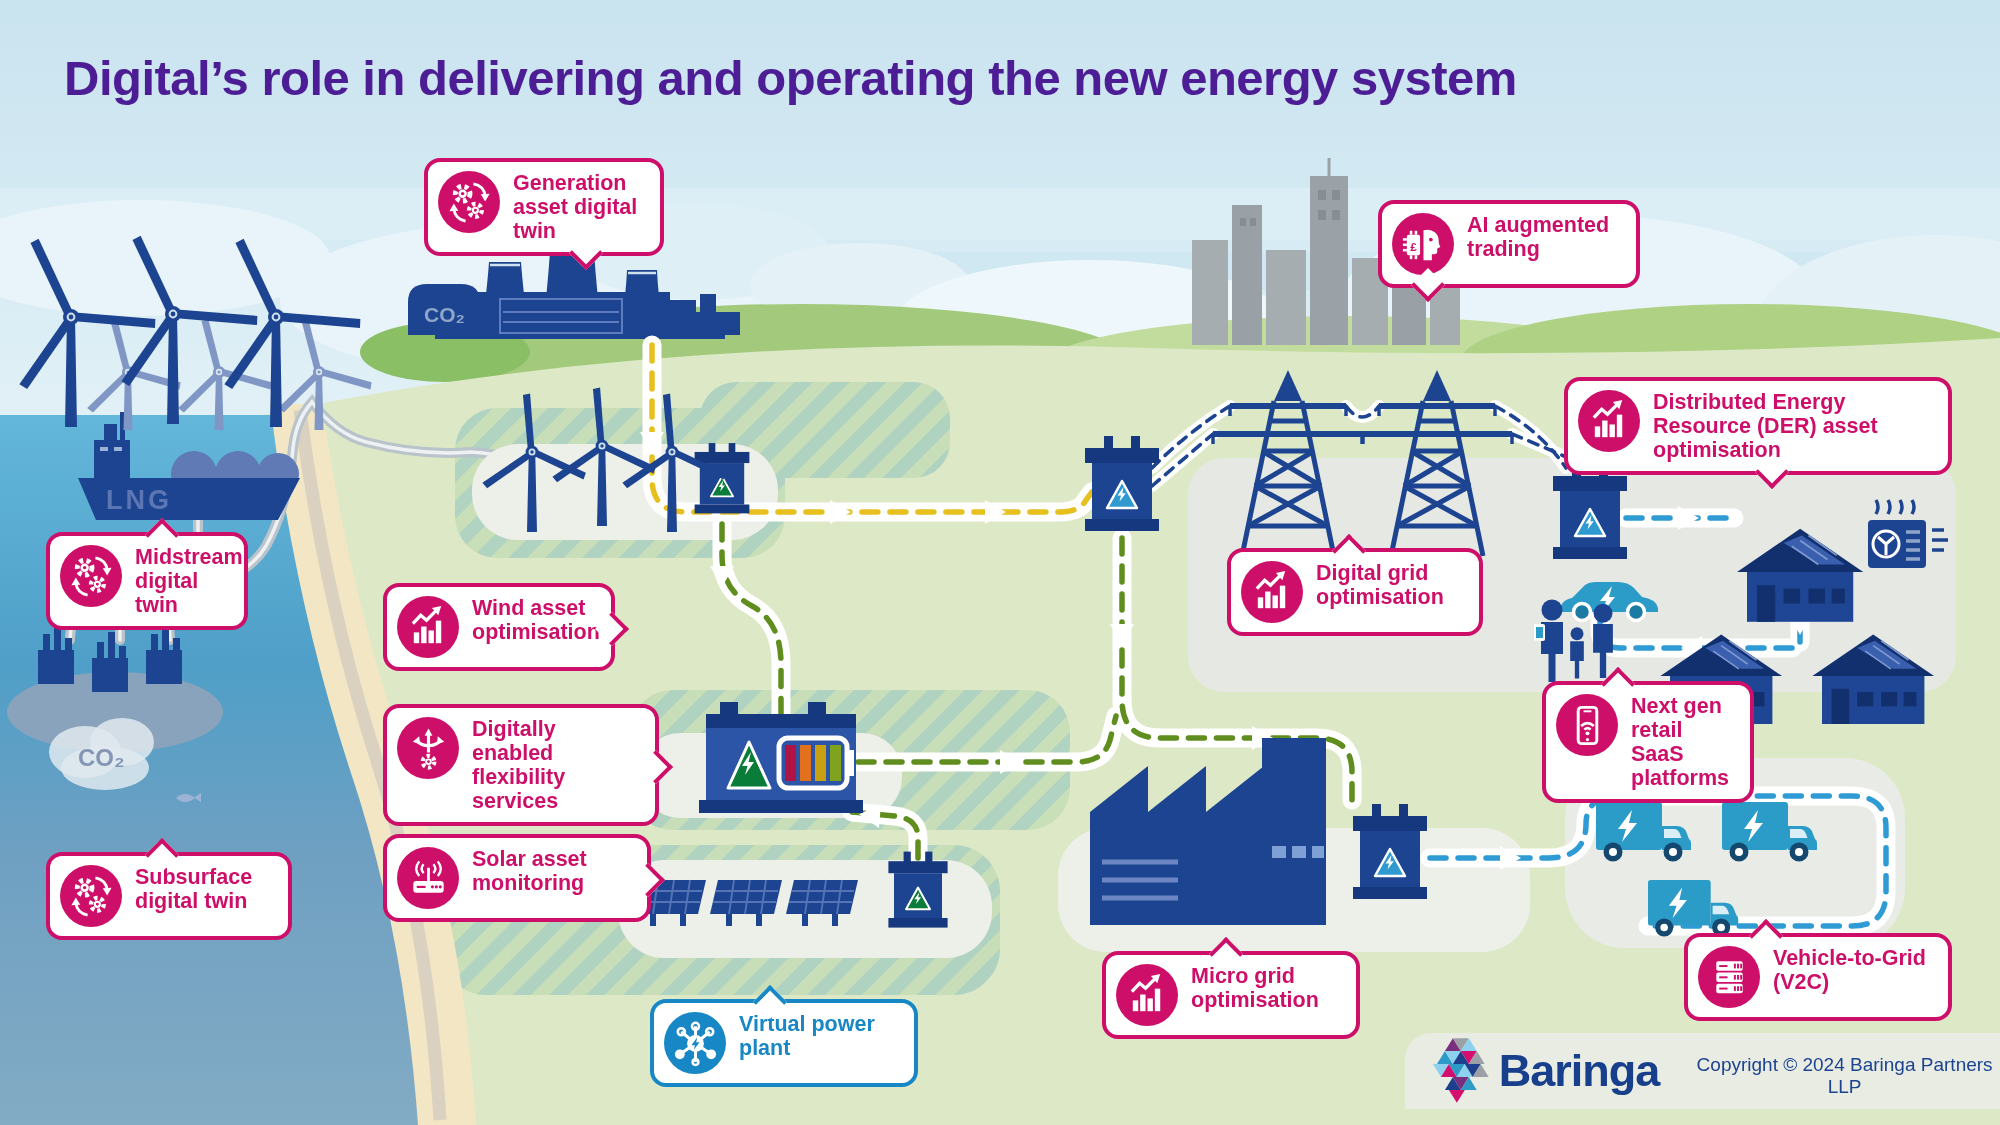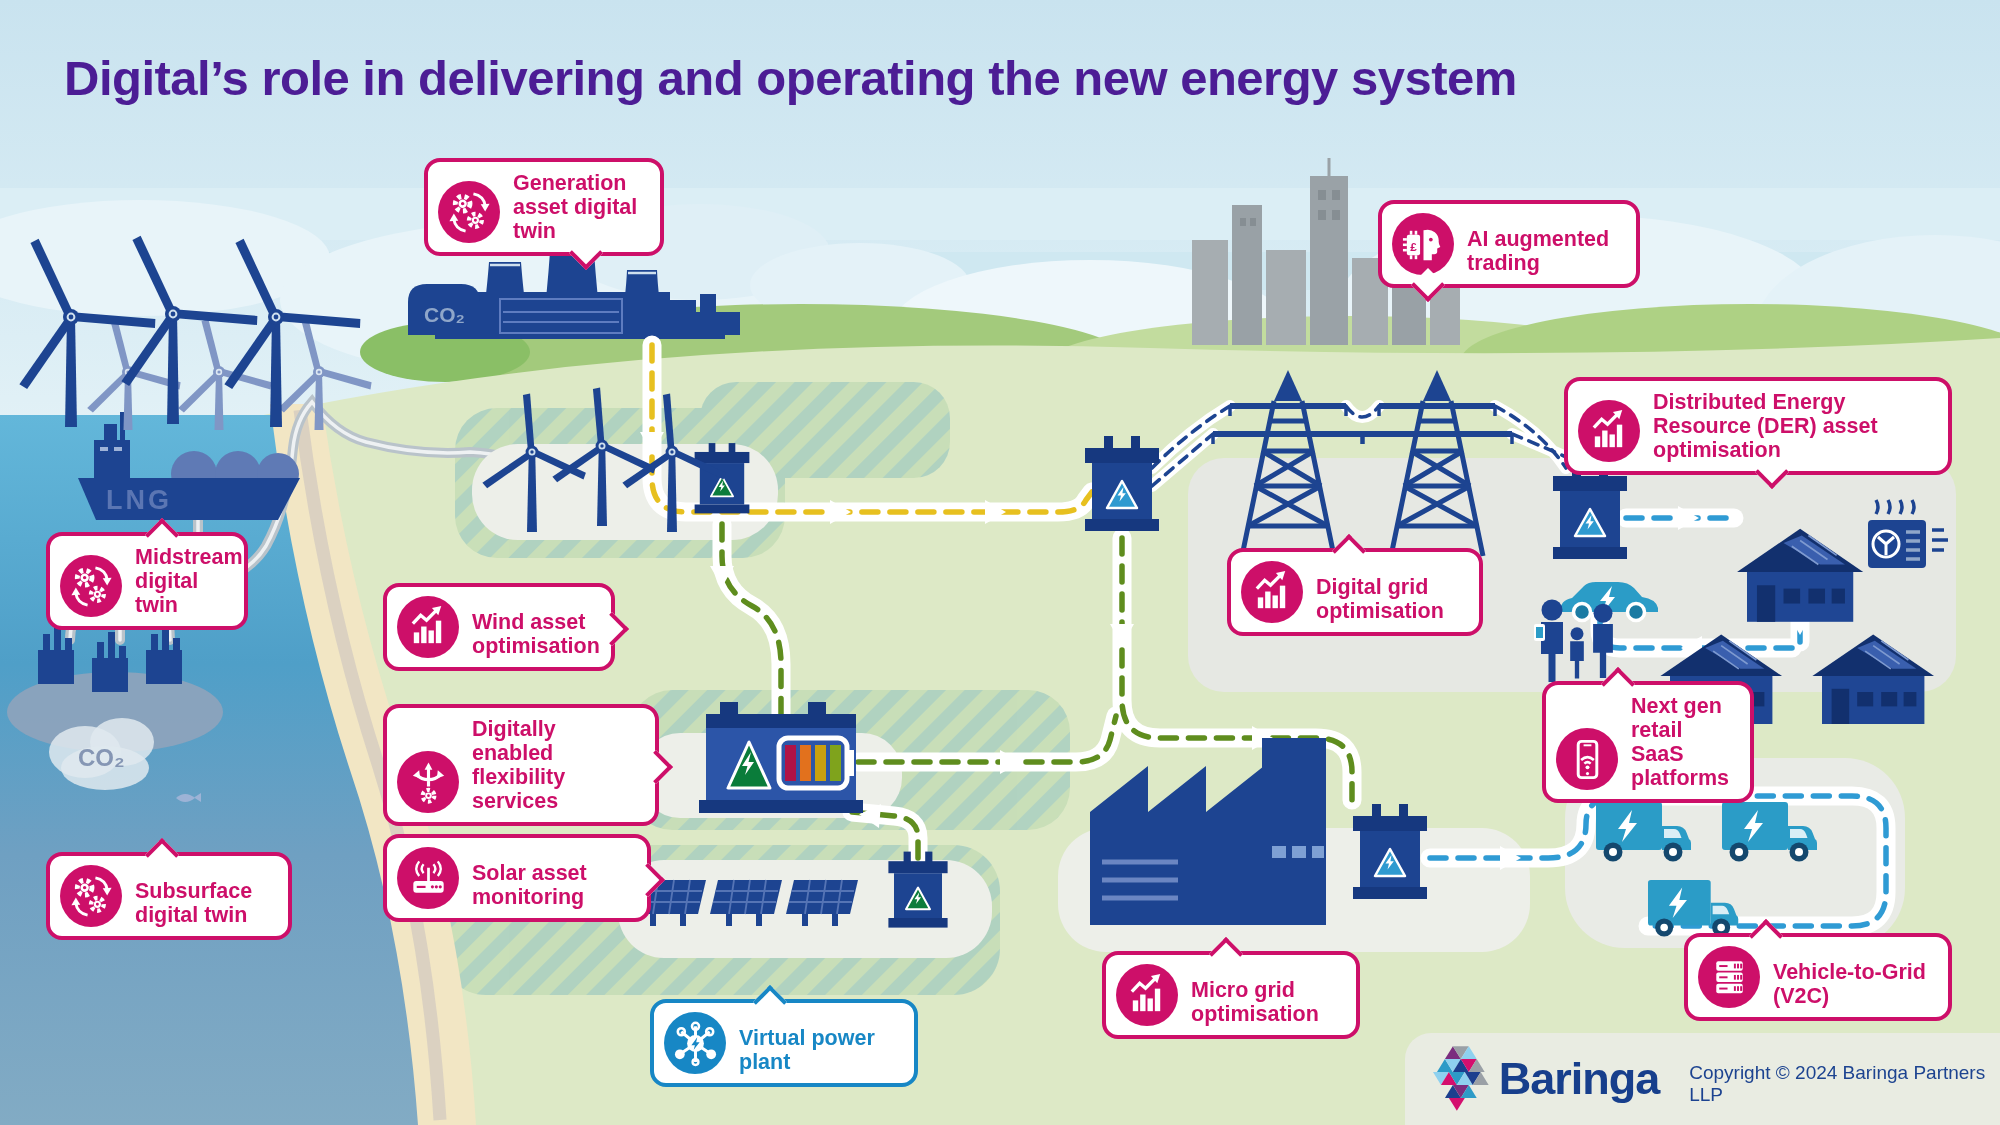--- a/index.html
+++ b/index.html
@@ -1,41 +1,41 @@
 <!DOCTYPE html>
 <html><head>
 <meta charset="utf-8">
 <style>
   html,body{margin:0;padding:0;background:#dfeef5;}
   #stage{position:relative;width:2000px;height:1125px;overflow:hidden;
          font-family:"Liberation Sans","DejaVu Sans",sans-serif;}
   #scene{position:absolute;left:0;top:0;width:2000px;height:1125px;}
   #title{position:absolute;left:64px;top:50px;width:1520px;
          font-size:49px;font-weight:bold;letter-spacing:-0.5px;color:#4c1d95;}
-  .co{position:absolute;display:flex;align-items:flex-end;gap:13px;
+  .co{position:absolute;display:flex;align-items:flex-start;gap:13px;
       background:#fff;border:4px solid var(--c);border-radius:16px;
       padding:9px 14px 9px 10px;--c:#cd0f69;box-sizing:border-box;}
   .co.blue{--c:#1787c5;}
   .co .lbl{font-size:21.5px;font-weight:bold;color:var(--c);line-height:1.12;}
   .cic{width:62px;height:62px;border-radius:50%;background:var(--c);
        display:flex;align-items:center;justify-content:center;flex:0 0 62px;}
   .cic svg{width:47px;height:47px;}
   .tail{position:absolute;width:20px;height:20px;background:#fff;
         transform:rotate(45deg);}
   .t-b{bottom:-13px;left:var(--tx);border-right:4px solid var(--c);
        border-bottom:4px solid var(--c);}
   .t-t{top:-13px;left:var(--tx);border-left:4px solid var(--c);
        border-top:4px solid var(--c);}
   .t-r{right:-13px;top:50%;margin-top:-10px;border-top:4px solid var(--c);
        border-right:4px solid var(--c);}
-  #footer{position:absolute;left:1405px;top:1033px;width:595px;height:92px;
+  #footer{position:absolute;left:1405px;top:1033px;width:595px;height:76px;
           background:#e9ece2;border-radius:26px 0 0 0;display:flex;
           align-items:center;padding-left:28px;box-sizing:border-box;}
   #brand{font-size:45px;font-weight:bold;color:#173f8c;letter-spacing:-1px;margin-left:10px;}
-  #copy{font-size:19px;color:#1c4390;margin-left:30px;padding-top:10px;}
+  #copy{font-size:19px;color:#1c4390;margin-left:30px;padding-top:10px;text-align:center;}
   
   .cas{stroke:#fff;stroke-width:19;fill:none;stroke-linecap:round;stroke-linejoin:round;}
   .cas2{stroke:#fff;stroke-width:12;fill:none;stroke-linecap:round;}
   .dsh{fill:none;stroke-width:5.5;stroke-dasharray:16 12;stroke-linecap:round;stroke-linejoin:round;}
   .yel{stroke:#e7c01f;} .olv{stroke:#5f8d1e;} .blu{stroke:#2f9bd4;}
   .nvyD{fill:none;stroke:#1d4491;stroke-width:3.6;stroke-dasharray:10 8;stroke-linecap:round;}
   .pipe{stroke:#b9c3ca;stroke-width:10;fill:none;stroke-linecap:round;}
   .pipein{stroke:#eef1f3;stroke-width:3.5;fill:none;stroke-linecap:round;}
   .svgtxt{font-family:"Liberation Sans","DejaVu Sans",sans-serif;font-weight:bold;}
 </style>

